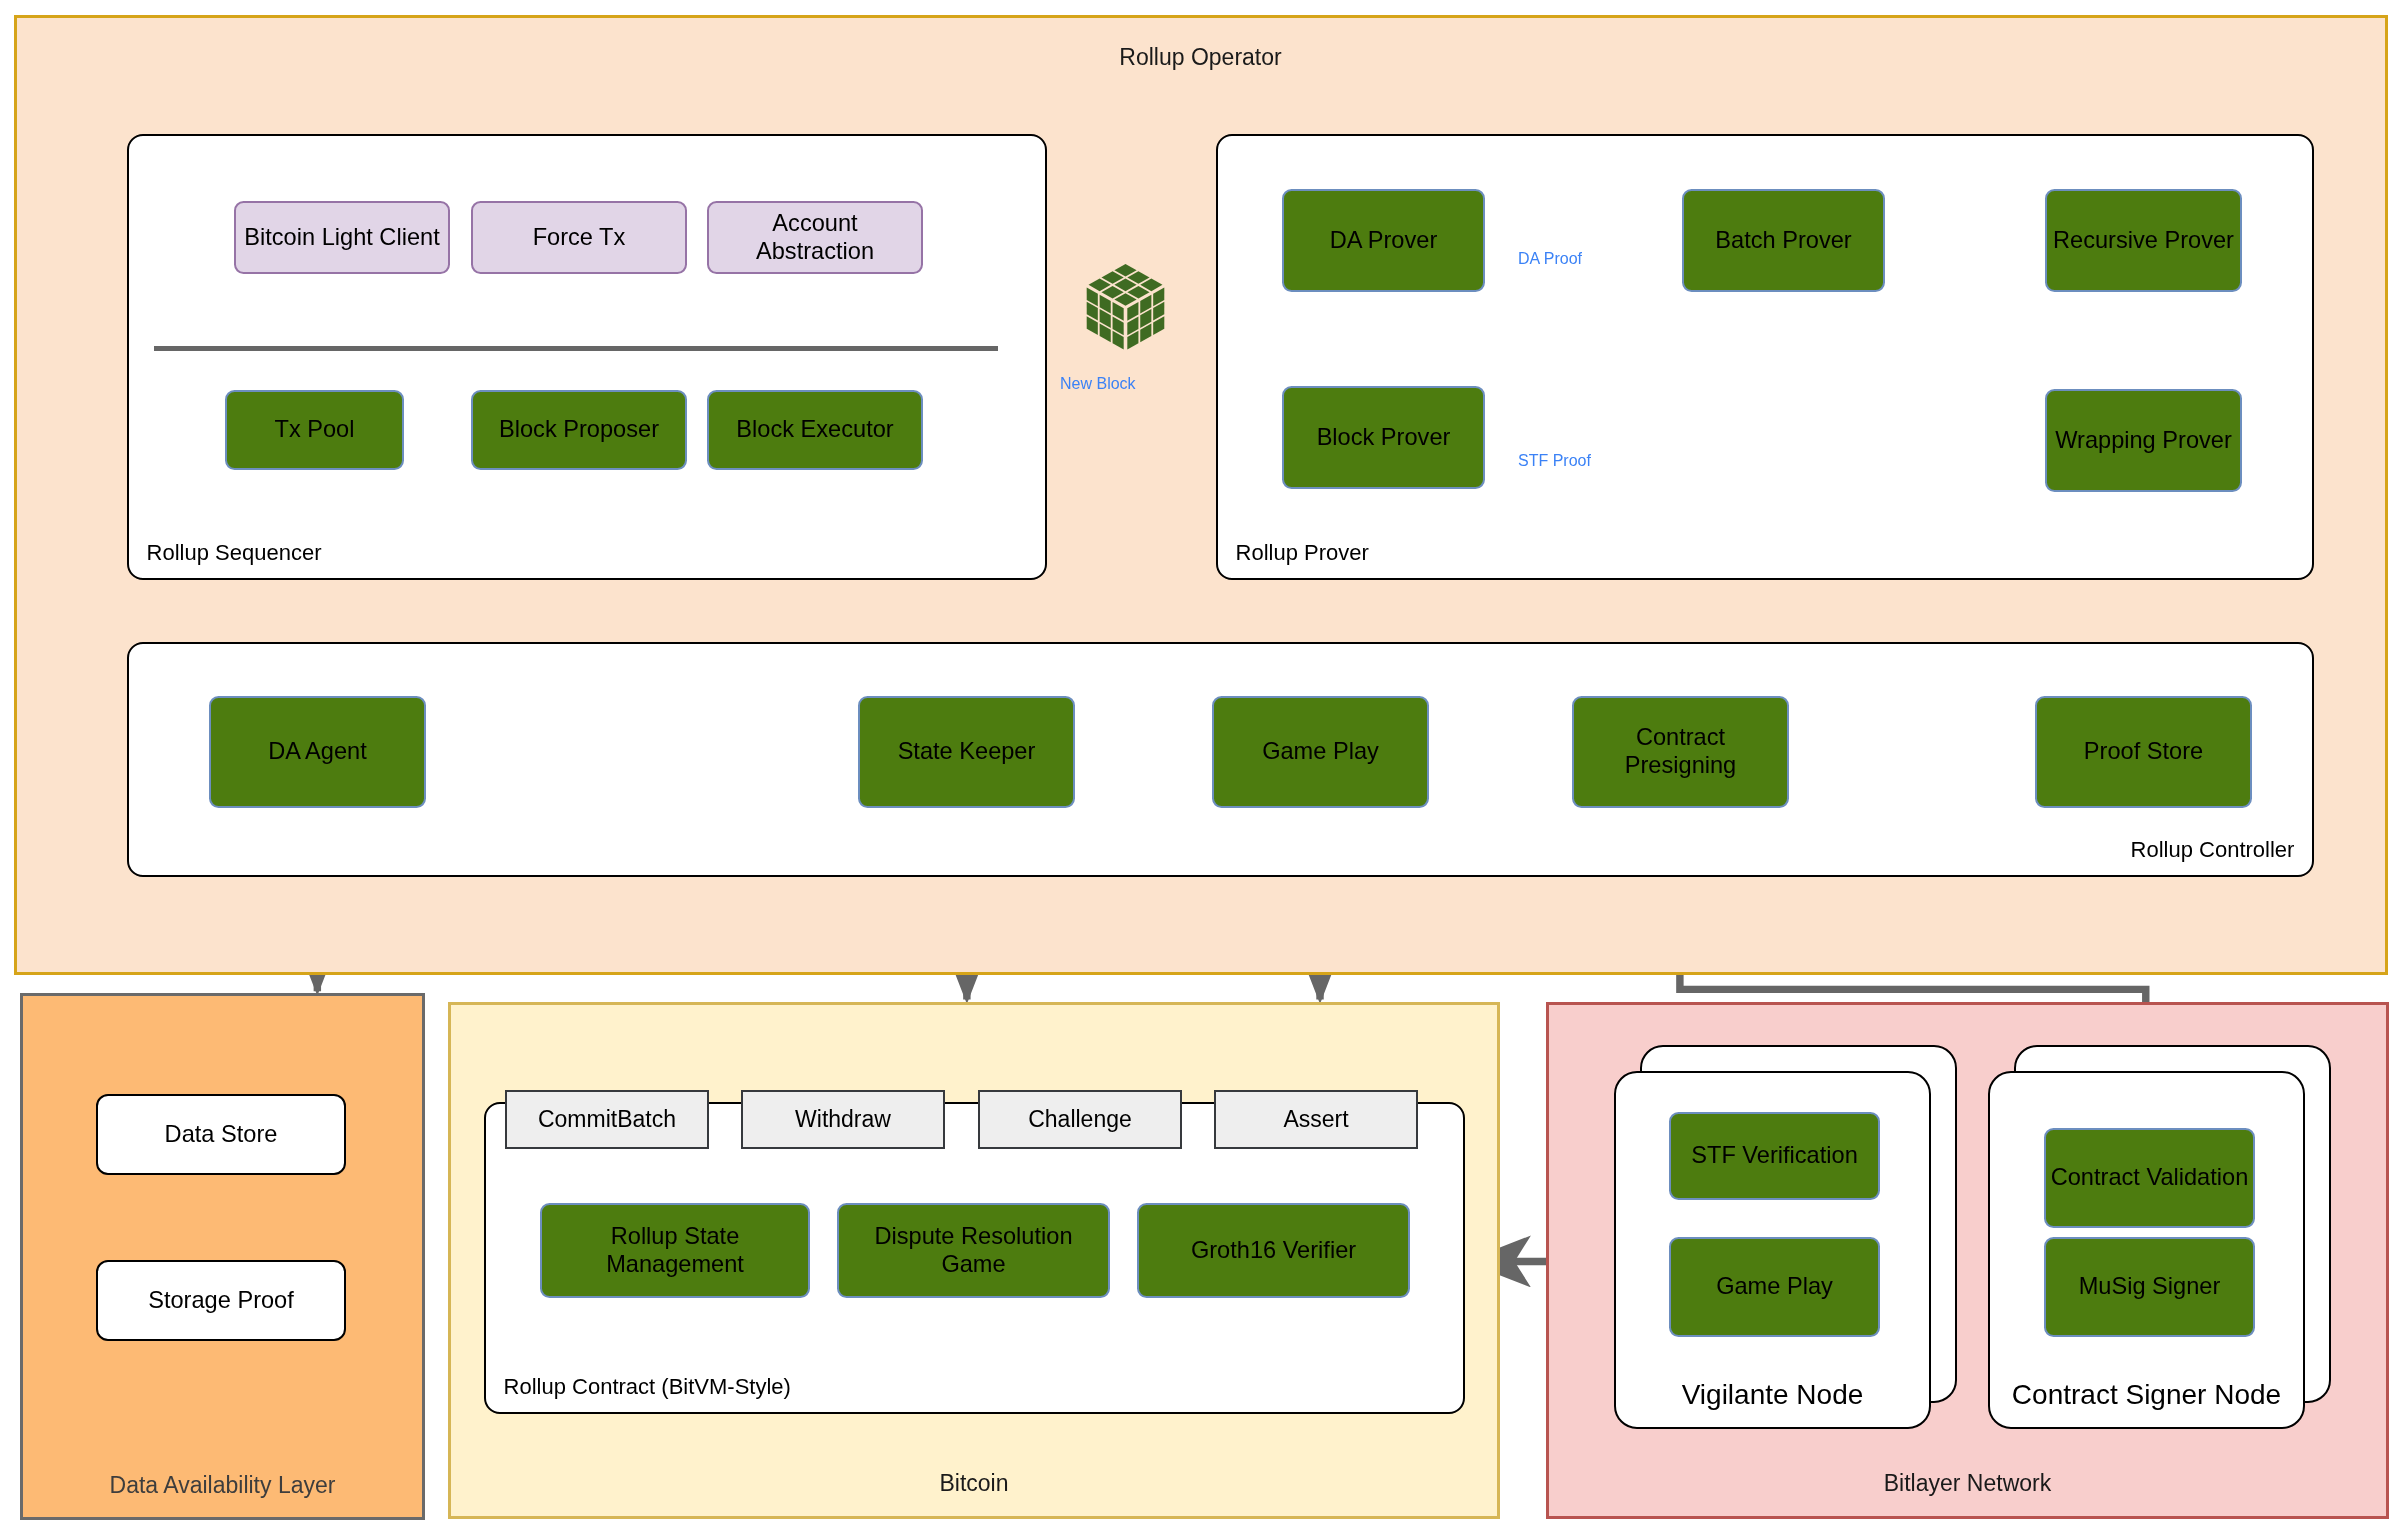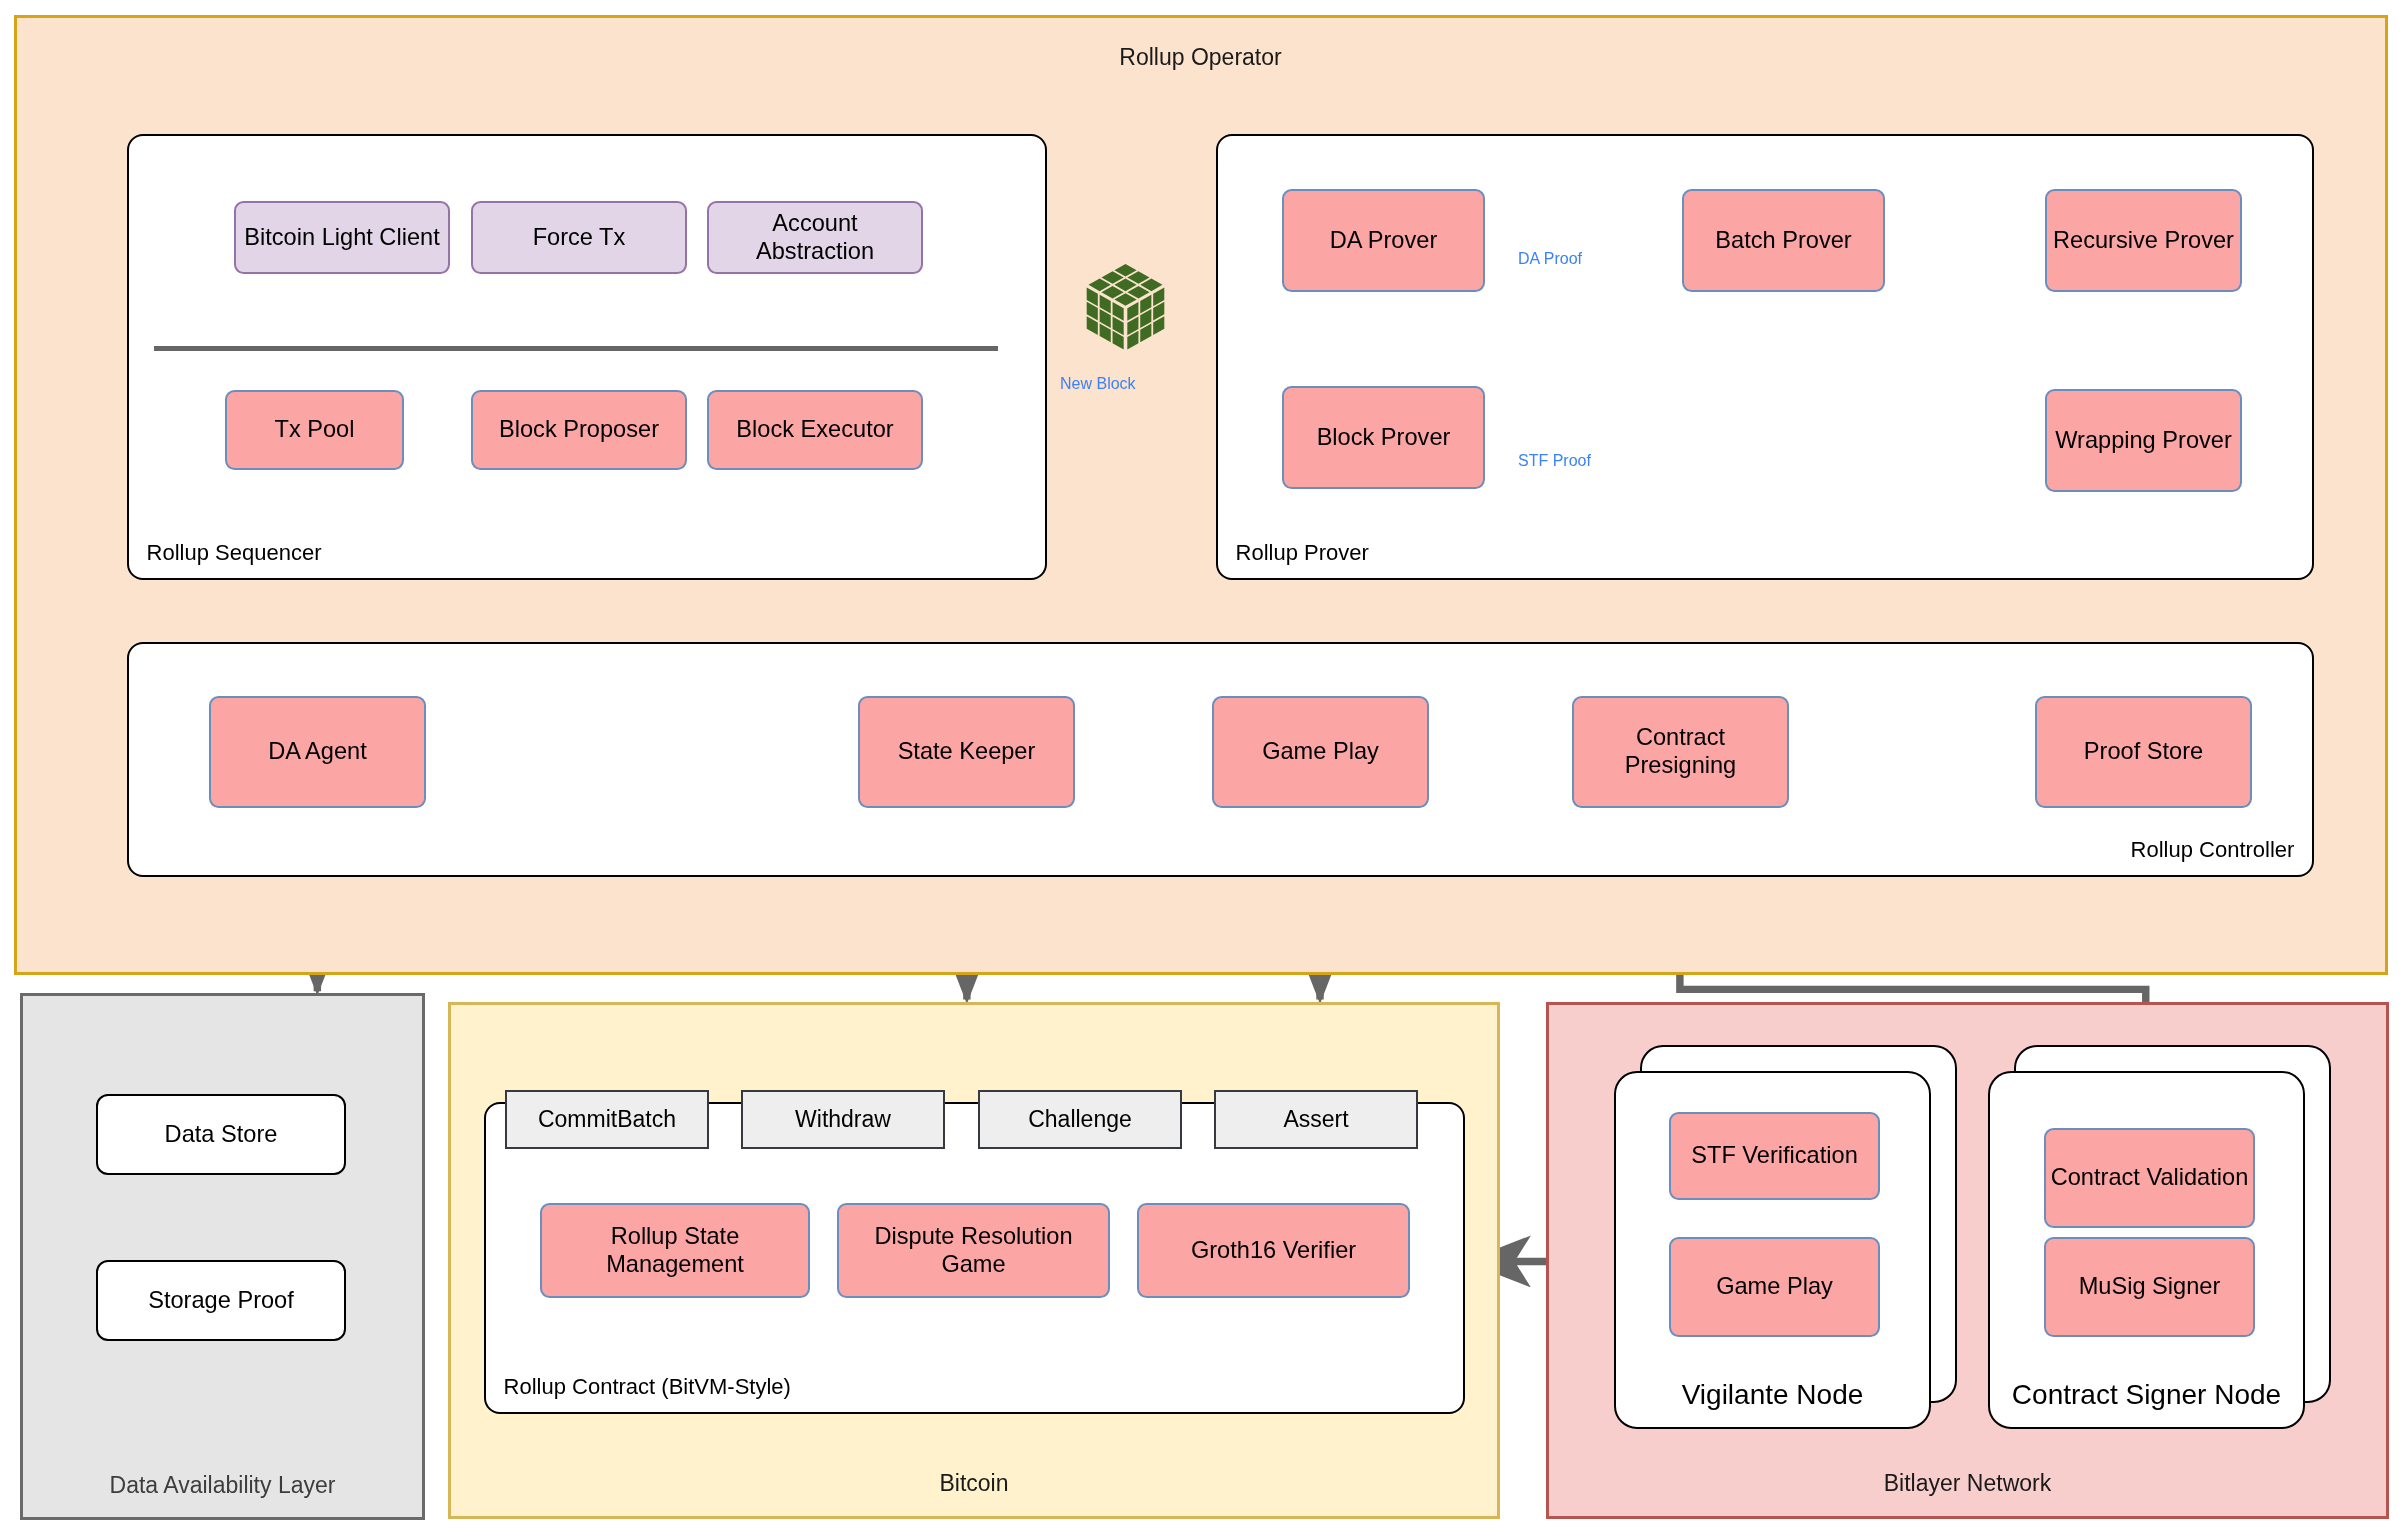--- a/index.html
+++ b/index.html
@@ -38,21 +38,21 @@
   }
   .region-bitcoin{
     background:#fff2cc;
     border-color:#d6b656;
   }
   .region-bitlayer{
     background:#f8cecc;
     border-color:#b85450;
   }
   .region-da{
-    background:#e5e5e5;
+    background:#fdba74;
     border-color:#6a6a6a;
   }
 
   
   .panel{
     position:absolute;
     box-sizing:border-box;
     background:#ffffff;
     border:2.7px solid #000000;
     border-radius:16px;
@@ -93,21 +93,21 @@
     justify-content:center;
     text-align:center;
     border-radius:9.5px;
     border-width:2px;
     border-style:solid;
     font-size:23.6px;
     line-height:1.18;
     color:#000000;
     padding:1.4px 4px;
   }
-  .box-blue{ background:#fca5a5; border-color:#6c8ebf; }
+  .box-blue{ background:#4d7c0f; border-color:#6c8ebf; }
   .box-purple{ background:#e1d5e7; border-color:#9673a6; }
   .box-white{ background:#ffffff; border-color:#000000; border-width:2.7px; border-radius:12px;}
   .box-gray{
     background:#eeeeee;
     border-color:#36393d;
     border-width:2.7px;
     border-radius:0;
     font-size:23px;
   }
 

